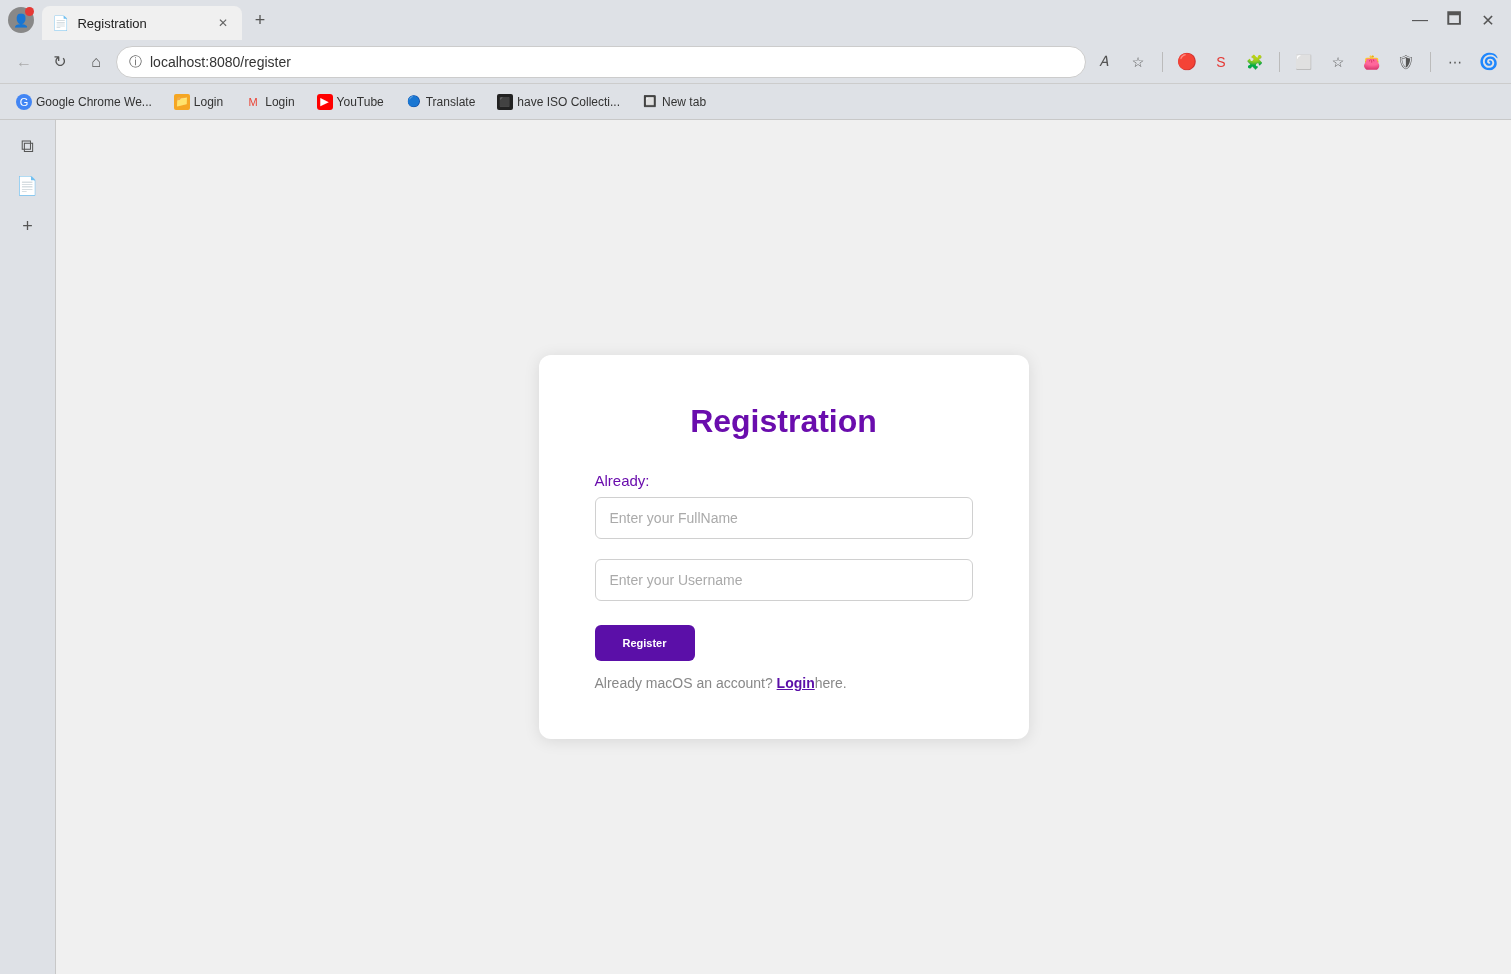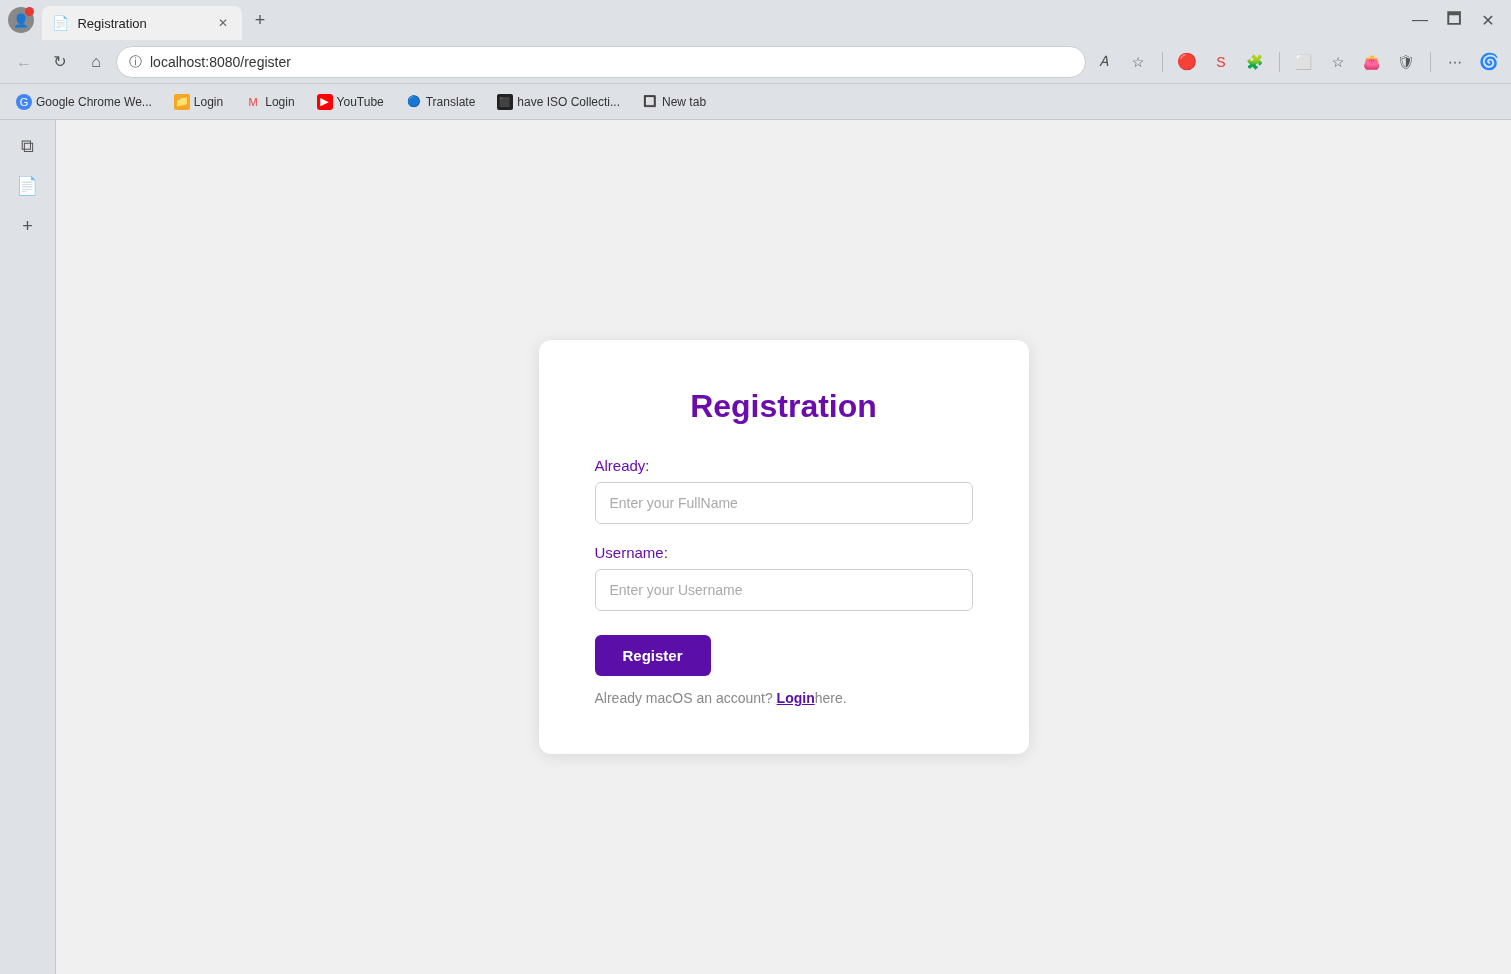--- a/index.html
+++ b/index.html
@@ -34,21 +34,21 @@
     
     .main-content { flex: 1; background: #f0f0f0; display: flex; align-items: center; justify-content: center; overflow: auto; }
 
     
     .reg-card { background: #ffffff; border-radius: 12px; box-shadow: 0 2px 16px rgba(0,0,0,0.1); padding: 48px 56px; width: 490px; }
     .reg-title { text-align: center; font-size: 32px; font-weight: 700; color: #6a0dad; margin-bottom: 32px; }
     .form-group { margin-bottom: 20px; }
     .form-label { display: block; font-size: 15px; font-weight: 500; color: #6a0dad; margin-bottom: 8px; }
     .form-input { width: 100%; padding: 12px 14px; border: 1px solid #d0d0d0; border-radius: 6px; font-size: 14px; color: #6d28d9; outline: none; background: #fff; }
     .form-input::placeholder { color: #aaa; }
-    .register-btn { background: #5b0fa8; color: #fff; border: none; border-radius: 6px; padding: 12px 28px; font-size: 15px; font-weight: 600; cursor: pointer; margin-top: 4px; }
+    .register-btn { background: #5b0fa8; color: #fff; border: none; border-radius: 6px; padding: 12px 28px; font-size: 11px; font-weight: 600; cursor: pointer; margin-top: 4px; }
     .login-text { margin-top: 14px; font-size: 14px; color: #888; }
     .login-link { color: #5b0fa8; text-decoration: underline; cursor: pointer; font-weight: bold; }
 
     
     .title-bar-row { display: flex; flex-direction: row; align-items: center; background: #dee1e6; height: 40px; padding: 0 8px; }
     .profile-circle { width: 26px; height: 26px; border-radius: 50%; background: #888; display: flex; align-items: center; justify-content: center; margin-right: 8px; position: relative; }
     .red-dot { width: 9px; height: 9px; border-radius: 50%; background: #e53935; position: absolute; top: 0; right: 0; }
     .tabs-row { flex: 1; display: flex; align-items: flex-end; height: 100%; }
     .active-tab { background: #f0f0f0; border-radius: 8px 8px 0 0; padding: 6px 14px 6px 10px; display: flex; align-items: center; gap: 8px; font-size: 13px; color: #222; height: 34px; min-width: 200px; }
     .new-tab-btn { width: 28px; height: 28px; display: flex; align-items: center; justify-content: center; border-radius: 50%; color: #555; font-size: 18px; cursor: pointer; margin-left: 4px; align-self: center; }
@@ -147,21 +147,20 @@
 
       <div class="reg-card">
         <h1 class="reg-title">Registration</h1>
 
         <div class="form-group">
           <label class="form-label">Already:</label>
           <input class="form-input" type="text" placeholder="Enter your FullName" style="">
         </div>
 
         <div class="form-group">
-          <label class="form-label">Username:</label>
           <input class="form-input" type="text" placeholder="Enter your Username" style="">
         </div>
 
 
         <button class="register-btn">Register</button>
 
         <div class="login-text">
           <span>Already macOS an account? </span><a class="login-link">Login</a><span>here.</span>
         </div>
       </div>

